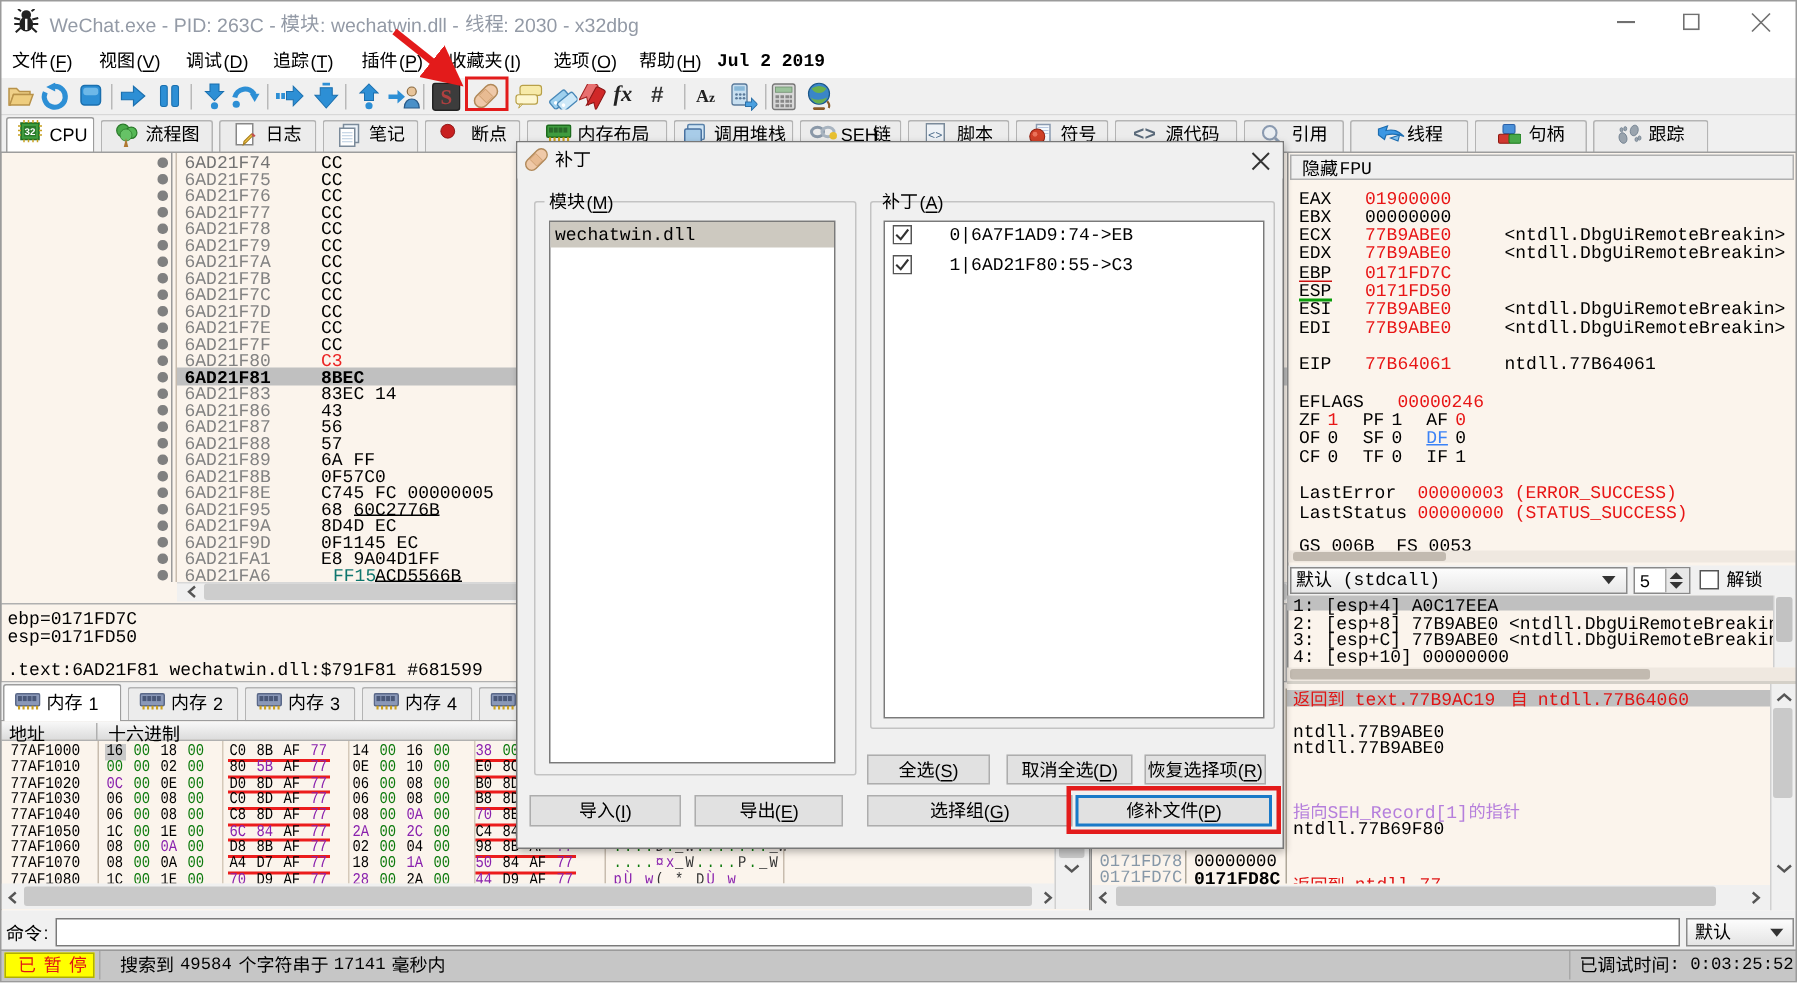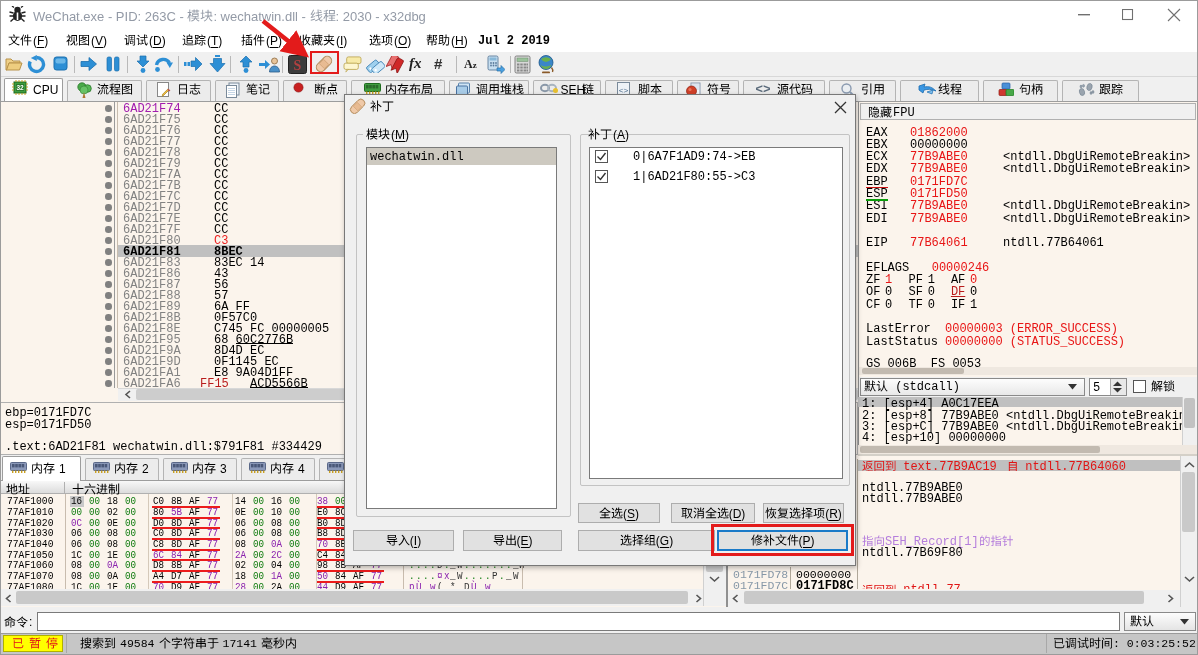--- a/index.html
+++ b/index.html
@@ -445,21 +445,21 @@
   </svg>
 <svg style="position:absolute;left:1111.0px;top:83.0px;width:12.0px;height:12px;" viewBox="0 -88 100 100" fill="#000">
     <path transform="translate(0)" d="M50 -54V-47H86V-54ZM51 -22C48 -15 42 -8 37 -2C39 -1 41 1 43 2C48 -4 54 -12 58 -20ZM78 -20C83 -13 88 -4 90 1L97 -2C94 -7 89 -16 84 -22ZM15 -73H31V-56H15ZM42 -35V-29H65V-0C65 1 64 1 63 1C62 1 58 1 53 1C54 3 55 6 56 8C62 8 66 8 69 7C71 6 72 4 72 -0V-29H96V-35ZM60 -82C62 -79 64 -75 65 -71H42V-55H49V-65H87V-55H94V-71H73C72 -75 69 -80 67 -84ZM3 -4 5 3C15 0 28 -4 40 -8L39 -14L28 -11V-29H39V-35H28V-49H38V-80H8V-49H22V-9L15 -7V-40H8V-6Z"></path>
   </svg>
 <div style="position:absolute;left:0px;top:101px;width:1198px;height:1px;background:#9d9d9d;"></div>
 <div style="position:absolute;left:5px;top:102px;width:57px;height:1px;background:#fff;"></div>
 <div style="position:absolute;left:0px;top:102px;width:858px;height:354px;background:#fbf4ec;"></div>
 <div style="position:absolute;left:0px;top:102px;width:1px;height:354px;background:#a0a0a0;"></div>
 <div style="position:absolute;left:114px;top:102px;width:1px;height:286px;background:#9a9a9a;"></div>
 <div style="position:absolute;left:117px;top:102px;width:1px;height:286px;background:#c8bcae;"></div>
-<span style="position:absolute;left:123px;top:102.5px;font:12px 'Liberation Mono',monospace;line-height:1;color:#a21caf;white-space:pre;">6AD21F74</span>
+<span style="position:absolute;left:123px;top:102.5px;font:12px 'Liberation Mono',monospace;line-height:1;color:#737373;white-space:pre;">6AD21F74</span>
 <div style="position:absolute;left:105px;top:105.0px;width:6.5px;height:6.5px;border-radius:50%;background:#808080;"></div>
 <span style="position:absolute;left:214px;top:102.5px;font:12px 'Liberation Mono',monospace;line-height:1;color:#000;white-space:pre;">CC</span>
 <span style="position:absolute;left:123px;top:113.5px;font:12px 'Liberation Mono',monospace;line-height:1;color:#828282;white-space:pre;">6AD21F75</span>
 <div style="position:absolute;left:105px;top:116.0px;width:6.5px;height:6.5px;border-radius:50%;background:#808080;"></div>
 <span style="position:absolute;left:214px;top:113.5px;font:12px 'Liberation Mono',monospace;line-height:1;color:#000;white-space:pre;">CC</span>
 <span style="position:absolute;left:123px;top:124.5px;font:12px 'Liberation Mono',monospace;line-height:1;color:#828282;white-space:pre;">6AD21F76</span>
 <div style="position:absolute;left:105px;top:127.0px;width:6.5px;height:6.5px;border-radius:50%;background:#808080;"></div>
 <span style="position:absolute;left:214px;top:124.5px;font:12px 'Liberation Mono',monospace;line-height:1;color:#000;white-space:pre;">CC</span>
 <span style="position:absolute;left:123px;top:135.5px;font:12px 'Liberation Mono',monospace;line-height:1;color:#828282;white-space:pre;">6AD21F77</span>
 <div style="position:absolute;left:105px;top:138.0px;width:6.5px;height:6.5px;border-radius:50%;background:#808080;"></div>
@@ -525,32 +525,32 @@
 <div style="position:absolute;left:105px;top:347.0px;width:6.5px;height:6.5px;border-radius:50%;background:#808080;"></div>
 <span style="position:absolute;left:214px;top:344.5px;font:12px 'Liberation Mono',monospace;line-height:1;color:#000;white-space:pre;">8D4D EC</span>
 <span style="position:absolute;left:123px;top:355.5px;font:12px 'Liberation Mono',monospace;line-height:1;color:#828282;white-space:pre;">6AD21F9D</span>
 <div style="position:absolute;left:105px;top:358.0px;width:6.5px;height:6.5px;border-radius:50%;background:#808080;"></div>
 <span style="position:absolute;left:214px;top:355.5px;font:12px 'Liberation Mono',monospace;line-height:1;color:#000;white-space:pre;">0F1145 EC</span>
 <span style="position:absolute;left:123px;top:366.5px;font:12px 'Liberation Mono',monospace;line-height:1;color:#828282;white-space:pre;">6AD21FA1</span>
 <div style="position:absolute;left:105px;top:369.0px;width:6.5px;height:6.5px;border-radius:50%;background:#808080;"></div>
 <span style="position:absolute;left:214px;top:366.5px;font:12px 'Liberation Mono',monospace;line-height:1;color:#000;white-space:pre;">E8 9A04D1FF</span>
 <span style="position:absolute;left:123px;top:377.5px;font:12px 'Liberation Mono',monospace;line-height:1;color:#828282;white-space:pre;">6AD21FA6</span>
 <div style="position:absolute;left:105px;top:380.0px;width:6.5px;height:6.5px;border-radius:50%;background:#808080;"></div>
-<span style="position:absolute;left:200px;top:377.5px;font:12px 'Liberation Mono',monospace;line-height:1;color:#b91c1c;white-space:pre;">FF15 </span>
+<span style="position:absolute;left:222px;top:377.5px;font:12px 'Liberation Mono',monospace;line-height:1;color:#0f766e;white-space:pre;">FF15 </span>
 <span style="position:absolute;left:250.0px;top:377.5px;font:12px 'Liberation Mono',monospace;line-height:1;color:#000;white-space:pre;">ACD5566B</span>
 <div style="position:absolute;left:250.0px;top:387.3px;width:57.6px;height:1px;background:#000;"></div>
 <div style="position:absolute;left:118px;top:388px;width:740px;height:13px;background:#f0f0f0;border-top:1px solid #d8d8d8;"></div>
 <svg style="position:absolute;left:123px;top:390px;" width="10" height="9" viewBox="0 0 8 9">
     <path d="M6 1 2 4.5 6 8" stroke="#555" stroke-width="1.6" fill="none"></path>
   </svg>
 <div style="position:absolute;left:136px;top:389px;width:722px;height:11px;background:#cdcdcd;border-radius:2px;"></div>
 <div style="position:absolute;left:0px;top:402px;width:858px;height:53px;background:#fbf4ec;border:1px solid #b0b0b0;border-left:1px solid #a0a0a0;"></div>
 <span style="position:absolute;left:5px;top:407px;font:12px 'Liberation Mono',monospace;line-height:1;color:#000;white-space:pre;">ebp=0171FD7C</span>
 <span style="position:absolute;left:5px;top:419px;font:12px 'Liberation Mono',monospace;line-height:1;color:#000;white-space:pre;">esp=0171FD50</span>
-<span style="position:absolute;left:5px;top:441px;font:12px 'Liberation Mono',monospace;line-height:1;color:#000;white-space:pre;">.text:6AD21F81 wechatwin.dll:$791F81 #334429</span>
+<span style="position:absolute;left:5px;top:441px;font:12px 'Liberation Mono',monospace;line-height:1;color:#000;white-space:pre;">.text:6AD21F81 wechatwin.dll:$791F81 #681599</span>
 <div style="position:absolute;left:0px;top:455px;width:727px;height:26px;background:#f0f0f0;"></div>
 <div style="position:absolute;left:2px;top:456px;width:79px;height:25px;background:#fff;border:1px solid #9d9d9d;border-bottom:none;border-radius:2px 2px 0 0;"></div>
 <svg style="position:absolute;left:10px;top:461px;" width="17" height="13" viewBox="0 0 17 13">
     <rect x="0.5" y="1.5" width="16" height="8" rx="1" fill="#8a98b8" stroke="#5a6888"></rect>
 <g fill="#4a5878">
       <rect x="2" y="3" width="2.6" height="3.4"></rect>
       <rect x="5.2" y="3" width="2.6" height="3.4"></rect>
       <rect x="8.4" y="3" width="2.6" height="3.4"></rect>
       <rect x="11.6" y="3" width="2.6" height="3.4"></rect>
     </g>
@@ -966,21 +966,21 @@
   </svg>
 <div style="position:absolute;left:1182px;top:472px;width:13px;height:60px;background:#c9c9c9;border-radius:2px;"></div>
 <div style="position:absolute;left:858px;top:102px;width:340px;height:353px;background:#fbf4ec;border-left:1px solid #909090;"></div>
 <div style="position:absolute;left:860px;top:103px;width:336px;height:17px;background:#f0f0f0;border:1px solid #b0b0b0;"></div>
 <svg style="position:absolute;left:868px;top:106.0px;width:24.0px;height:12px;" viewBox="0 -88 200 100" fill="#000">
     <path transform="translate(0)" d="M48 -17V-2C48 5 50 7 59 7C60 7 72 7 73 7C80 7 82 5 83 -5C81 -6 78 -7 77 -8C76 -0 76 1 73 1C70 1 61 1 59 1C55 1 55 0 55 -2V-17ZM39 -17C37 -11 34 -3 31 1L37 5C40 -0 43 -9 45 -15ZM54 -21C60 -17 67 -11 70 -8L75 -12C71 -16 64 -21 59 -25ZM79 -16C83 -10 88 -2 90 4L96 1C94 -4 89 -12 85 -18ZM54 -83C51 -76 44 -68 36 -62C37 -61 40 -58 41 -57L41 -57V-54H83V-46H43V-40H83V-31H40V-25H90V-60H72C76 -64 80 -69 83 -73L78 -76L77 -76H57C59 -78 60 -80 61 -82ZM44 -60C47 -63 50 -66 53 -70H73C70 -66 67 -62 65 -60ZM8 -80V8H15V-73H28C26 -66 23 -57 20 -50C27 -42 29 -35 29 -30C29 -27 29 -24 27 -23C26 -22 25 -22 24 -22C22 -22 20 -22 18 -22C19 -20 20 -17 20 -16C22 -15 25 -16 27 -16C29 -16 31 -16 32 -18C35 -19 36 -24 36 -29C36 -35 34 -42 27 -51C30 -59 34 -69 37 -77L32 -80L31 -80Z"></path>
     <path transform="translate(100)" d="M83 -47C82 -38 79 -30 76 -23C75 -31 74 -41 73 -53H95V-60H89L91 -62C90 -64 85 -68 82 -70L77 -66C80 -64 83 -62 85 -60H73L73 -66H70V-71H94V-77H70V-84H62V-77H37V-84H30V-77H6V-71H30V-64H37V-71H62V-63H66L66 -60H23V-42H14V-59H9V-33H14V-36H23V-32V-28H4V-21H10V-17C10 -11 9 -2 3 5C5 6 7 7 8 8C14 1 15 -10 15 -17V-21H22C22 -12 20 -3 16 5C18 6 21 7 22 8C28 -3 29 -20 29 -32V-53H66C67 -37 69 -24 71 -14C69 -11 67 -8 65 -6V-9H54V-16H64V-35H54V-42H64V-47H34V2H40V-4H63C60 -1 57 2 54 4C56 5 59 7 60 8C65 4 70 -1 74 -6C77 3 82 8 87 8C93 8 96 6 97 -8C95 -8 93 -10 91 -11C91 -1 90 1 88 2C84 2 81 -3 78 -13C84 -22 88 -33 90 -46ZM48 -9H40V-16H48ZM48 -35H40V-42H48ZM40 -30H58V-21H40Z"></path>
   </svg>
 <span style="position:absolute;left:893.0px;top:106.5px;font:12px 'Liberation Mono',monospace;line-height:1;color:#000;white-space:pre;">FPU</span>
 <span style="position:absolute;left:866px;top:126.5px;font:12px 'Liberation Mono',monospace;line-height:1;color:#000;white-space:pre;">EAX</span>
-<span style="position:absolute;left:910px;top:126.5px;font:12px 'Liberation Mono',monospace;line-height:1;color:#e81515;white-space:pre;">01862000</span>
+<span style="position:absolute;left:910px;top:126.5px;font:12px 'Liberation Mono',monospace;line-height:1;color:#e81515;white-space:pre;">01900000</span>
 <span style="position:absolute;left:866px;top:138.8px;font:12px 'Liberation Mono',monospace;line-height:1;color:#000;white-space:pre;">EBX</span>
 <span style="position:absolute;left:910px;top:138.8px;font:12px 'Liberation Mono',monospace;line-height:1;color:#000;white-space:pre;">00000000</span>
 <span style="position:absolute;left:866px;top:151.1px;font:12px 'Liberation Mono',monospace;line-height:1;color:#000;white-space:pre;">ECX</span>
 <span style="position:absolute;left:910px;top:151.1px;font:12px 'Liberation Mono',monospace;line-height:1;color:#e81515;white-space:pre;">77B9ABE0</span>
 <span style="position:absolute;left:1003px;top:151.1px;font:12px 'Liberation Mono',monospace;line-height:1;color:#000;white-space:pre;">&lt;ntdll.DbgUiRemoteBreakin&gt;</span>
 <span style="position:absolute;left:866px;top:163.4px;font:12px 'Liberation Mono',monospace;line-height:1;color:#000;white-space:pre;">EDX</span>
 <span style="position:absolute;left:910px;top:163.4px;font:12px 'Liberation Mono',monospace;line-height:1;color:#e81515;white-space:pre;">77B9ABE0</span>
 <span style="position:absolute;left:1003px;top:163.4px;font:12px 'Liberation Mono',monospace;line-height:1;color:#000;white-space:pre;">&lt;ntdll.DbgUiRemoteBreakin&gt;</span>
 <span style="position:absolute;left:866px;top:175.7px;font:12px 'Liberation Mono',monospace;line-height:1;color:#000;white-space:pre;">EBP</span>
 <span style="position:absolute;left:910px;top:175.7px;font:12px 'Liberation Mono',monospace;line-height:1;color:#e81515;white-space:pre;">0171FD7C</span>
@@ -1002,21 +1002,21 @@
 <span style="position:absolute;left:866px;top:274.1px;font:12px 'Liberation Mono',monospace;line-height:1;color:#000;white-space:pre;">ZF</span>
 <span style="position:absolute;left:885px;top:274.1px;font:12px 'Liberation Mono',monospace;line-height:1;color:#e81515;white-space:pre;">1</span>
 <span style="position:absolute;left:908.5px;top:274.1px;font:12px 'Liberation Mono',monospace;line-height:1;color:#000;white-space:pre;">PF</span>
 <span style="position:absolute;left:927.7px;top:274.1px;font:12px 'Liberation Mono',monospace;line-height:1;color:#000;white-space:pre;">1</span>
 <span style="position:absolute;left:950.9px;top:274.1px;font:12px 'Liberation Mono',monospace;line-height:1;color:#000;white-space:pre;">AF</span>
 <span style="position:absolute;left:970.1px;top:274.1px;font:12px 'Liberation Mono',monospace;line-height:1;color:#e81515;white-space:pre;">0</span>
 <span style="position:absolute;left:866px;top:286.4px;font:12px 'Liberation Mono',monospace;line-height:1;color:#000;white-space:pre;">OF</span>
 <span style="position:absolute;left:885px;top:286.4px;font:12px 'Liberation Mono',monospace;line-height:1;color:#000;white-space:pre;">0</span>
 <span style="position:absolute;left:908.5px;top:286.4px;font:12px 'Liberation Mono',monospace;line-height:1;color:#000;white-space:pre;">SF</span>
 <span style="position:absolute;left:927.7px;top:286.4px;font:12px 'Liberation Mono',monospace;line-height:1;color:#000;white-space:pre;">0</span>
-<span style="position:absolute;left:950.9px;top:286.4px;font:12px 'Liberation Mono',monospace;line-height:1;color:#b91c1c;white-space:pre;text-decoration:underline;">DF</span>
+<span style="position:absolute;left:950.9px;top:286.4px;font:12px 'Liberation Mono',monospace;line-height:1;color:#3b82f6;white-space:pre;text-decoration:underline;">DF</span>
 <span style="position:absolute;left:970.1px;top:286.4px;font:12px 'Liberation Mono',monospace;line-height:1;color:#000;white-space:pre;">0</span>
 <span style="position:absolute;left:866px;top:298.7px;font:12px 'Liberation Mono',monospace;line-height:1;color:#000;white-space:pre;">CF</span>
 <span style="position:absolute;left:885px;top:298.7px;font:12px 'Liberation Mono',monospace;line-height:1;color:#000;white-space:pre;">0</span>
 <span style="position:absolute;left:908.5px;top:298.7px;font:12px 'Liberation Mono',monospace;line-height:1;color:#000;white-space:pre;">TF</span>
 <span style="position:absolute;left:927.7px;top:298.7px;font:12px 'Liberation Mono',monospace;line-height:1;color:#000;white-space:pre;">0</span>
 <span style="position:absolute;left:950.9px;top:298.7px;font:12px 'Liberation Mono',monospace;line-height:1;color:#000;white-space:pre;">IF</span>
 <span style="position:absolute;left:970.1px;top:298.7px;font:12px 'Liberation Mono',monospace;line-height:1;color:#000;white-space:pre;">1</span>
 <span style="position:absolute;left:866px;top:323.3px;font:12px 'Liberation Mono',monospace;line-height:1;color:#000;white-space:pre;">LastError</span>
 <span style="position:absolute;left:945px;top:323.3px;font:12px 'Liberation Mono',monospace;line-height:1;color:#e81515;white-space:pre;">00000003 (ERROR_SUCCESS)</span>
 <span style="position:absolute;left:866px;top:335.6px;font:12px 'Liberation Mono',monospace;line-height:1;color:#000;white-space:pre;">LastStatus</span>

